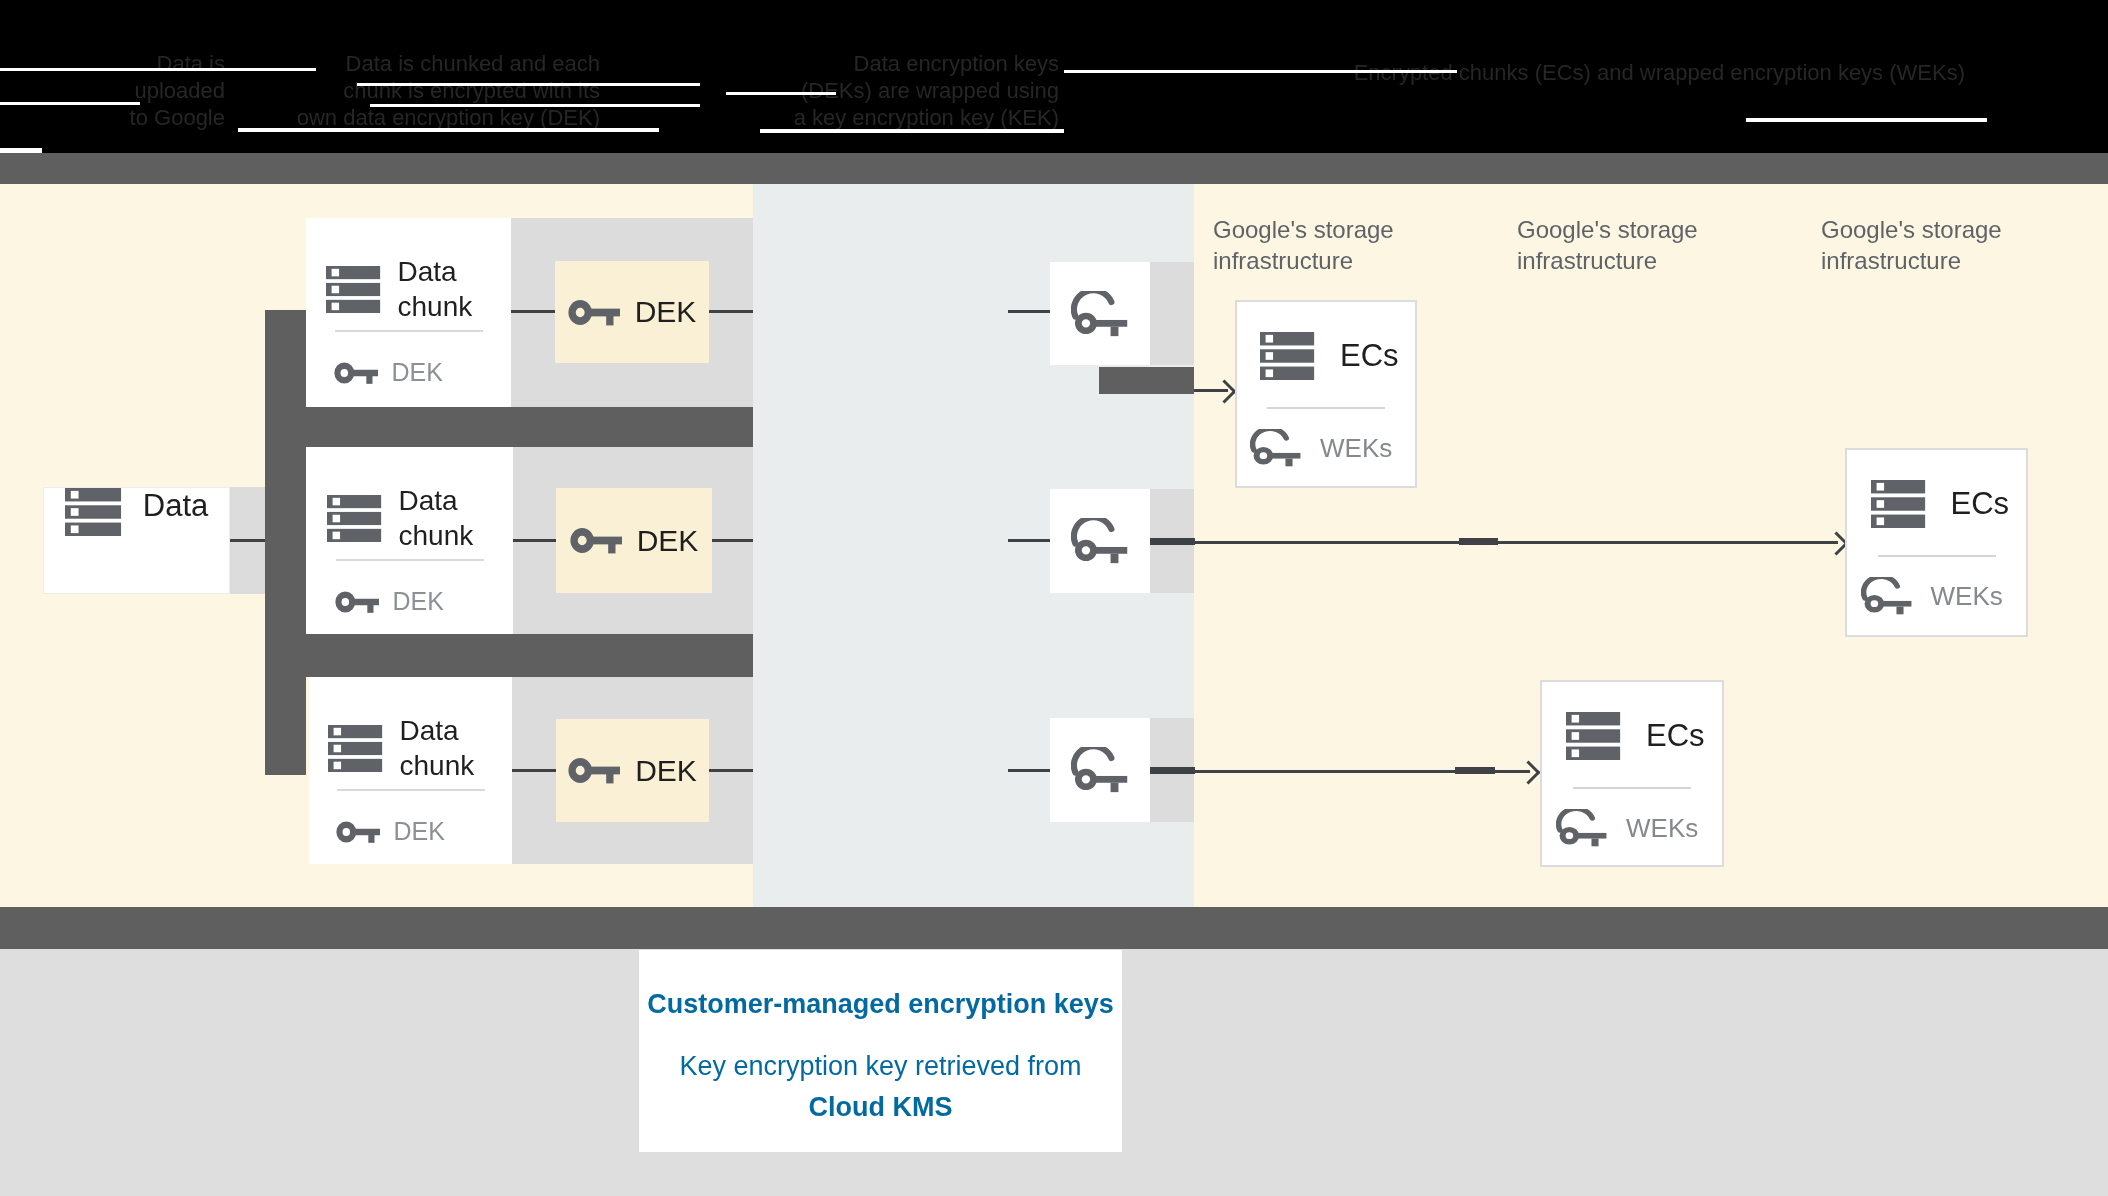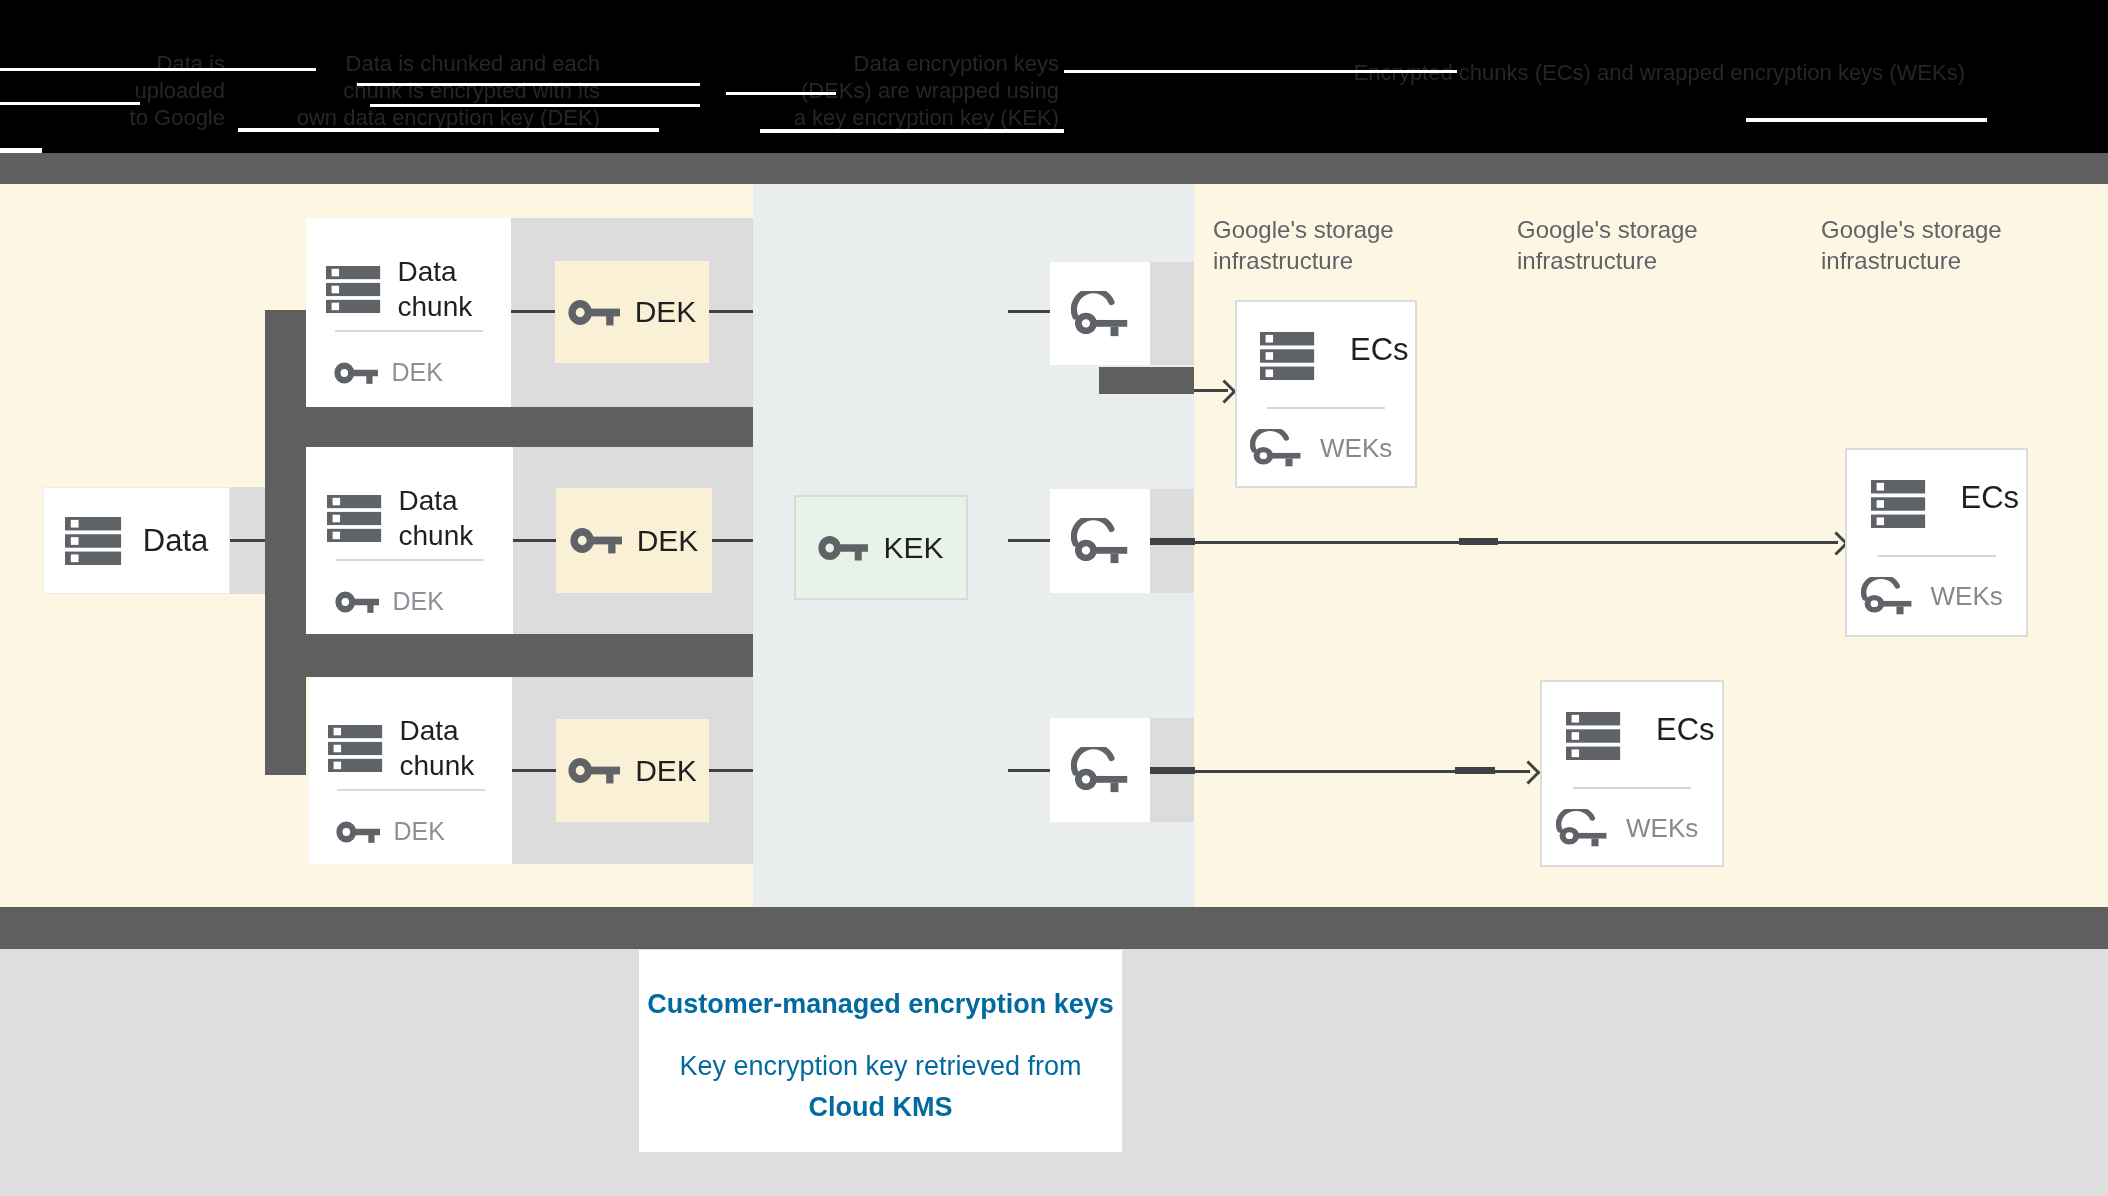--- a/index.html
+++ b/index.html
@@ -11,33 +11,33 @@
   .white-frag{position:absolute;background:#ffffff;}
   .hline{position:absolute;height:3px;background:#3f4245;}
   .thick{position:absolute;height:7px;background:#3f4245;}
   .chev{position:absolute;width:14px;height:14px;border-top:3px solid #3f4245;
         border-right:3px solid #3f4245;transform:rotate(45deg);}
   .card{position:absolute;background:#ffffff;box-sizing:border-box;}
   .step{position:absolute;color:#262626;font-size:22px;line-height:27px;text-align:right;}
   .step-wide{line-height:30px;}
   .ic{display:inline-block;flex:none;}
   .ic svg{display:block;width:100%;height:100%;}
-  .data-box{display:flex;align-items:center;justify-content:center;gap:20px;border:1px solid #ececec;}
+  .data-box{display:flex;justify-content:center;gap:20px;border:1px solid #ececec;}
   .box-label{font-size:31px;color:#1f1f1f;}
   .chunk-top{display:flex;align-items:center;gap:16px;width:166px;margin:36px auto 0;}
   .chunk-title{width:94px;font-size:28px;line-height:35px;color:#1f1f1f;}
   .card-divider{width:148px;height:2px;background:#d9d9d9;margin:6px auto 0;}
   .chunk-key{display:flex;align-items:center;gap:14px;width:150px;margin:26px auto 0;}
   .muted-label{font-size:25px;color:#8a9095;}
   .keybox{position:absolute;display:flex;align-items:center;justify-content:center;gap:15px;box-sizing:border-box;}
   .dek-bg{background:#faf0d6;}
   .kek-bg{background:#e7f3e9;border:2px solid #d3ded4;}
   .keycard{display:flex;align-items:center;justify-content:center;}
   .ecs-card{border:2px solid #dadce0;}
-  .ecs-top{display:flex;gap:34px;width:132px;margin:30px auto 0;}
+  .ecs-top{display:flex;align-items:center;gap:24px;width:132px;margin:30px auto 0;}
   .ecs-divider{width:118px;height:2px;background:#d5d5d5;margin:27px auto 0;}
   .ecs-key{display:flex;align-items:center;gap:18px;width:152px;margin:20px auto 0;}
   .wek-label{font-size:26px;color:#85898d;}
   .storage-label{position:absolute;font-size:24px;line-height:31px;color:#5f6368;}
   .caption-box{text-align:center;color:#0369a1;font-size:27px;line-height:41px;padding-top:34px;}
   .caption-box .b{font-weight:bold;}
   .cap-gap{margin-top:21px;}
 </style>
 </head>
 <body>
@@ -253,30 +253,20 @@
     <span class="ic" style="width:52px;height:31px;">
         <svg viewBox="0 0 64 36" preserveAspectRatio="none">
           <path fill="#5f6368" fill-rule="evenodd" d="M0.5,18 a14.5,14.5 0 1 0 29,0 a14.5,14.5 0 1 0 -29,0 M9.5,18 a5.5,5.5 0 1 0 11,0 a5.5,5.5 0 1 0 -11,0"></path>
           <rect fill="#5f6368" x="28" y="13.5" width="36" height="9"></rect>
           <rect fill="#5f6368" x="47" y="21" width="9" height="12"></rect>
         </svg>
       </span>
     <span class="box-label" style="font-size:30px;">DEK</span>
   </div>
 
-  <div class="keybox kek-bg" style="left:794px;top:495px;width:174px;height:105px;">
-    <span class="ic" style="width:50px;height:30px;">
-        <svg viewBox="0 0 64 36" preserveAspectRatio="none">
-          <path fill="#5f6368" fill-rule="evenodd" d="M0.5,18 a14.5,14.5 0 1 0 29,0 a14.5,14.5 0 1 0 -29,0 M9.5,18 a5.5,5.5 0 1 0 11,0 a5.5,5.5 0 1 0 -11,0"></path>
-          <rect fill="#5f6368" x="28" y="13.5" width="36" height="9"></rect>
-          <rect fill="#5f6368" x="47" y="21" width="9" height="12"></rect>
-        </svg>
-      </span>
-    <span class="box-label" style="font-size:30px;">KEK</span>
-  </div>
 
   <div class="card keycard" style="left:1050px;top:262px;width:100px;height:103px;">
     <span class="ic" style="width:58px;height:46px;">
         <svg viewBox="0 0 66 54" preserveAspectRatio="none">
           <path d="M5,30 A22,22 0 0 1 46,13" fill="none" stroke="#5f6368" stroke-width="7" stroke-linecap="round"></path>
           <path fill="#5f6368" fill-rule="evenodd" d="M4.5,38 a12.5,12.5 0 1 0 25,0 a12.5,12.5 0 1 0 -25,0 M12.2,38 a4.8,4.8 0 1 0 9.6,0 a4.8,4.8 0 1 0 -9.6,0"></path>
           <rect fill="#5f6368" x="28" y="34" width="36" height="8"></rect>
           <rect fill="#5f6368" x="45" y="42" width="9" height="11"></rect>
         </svg>
       </span>

